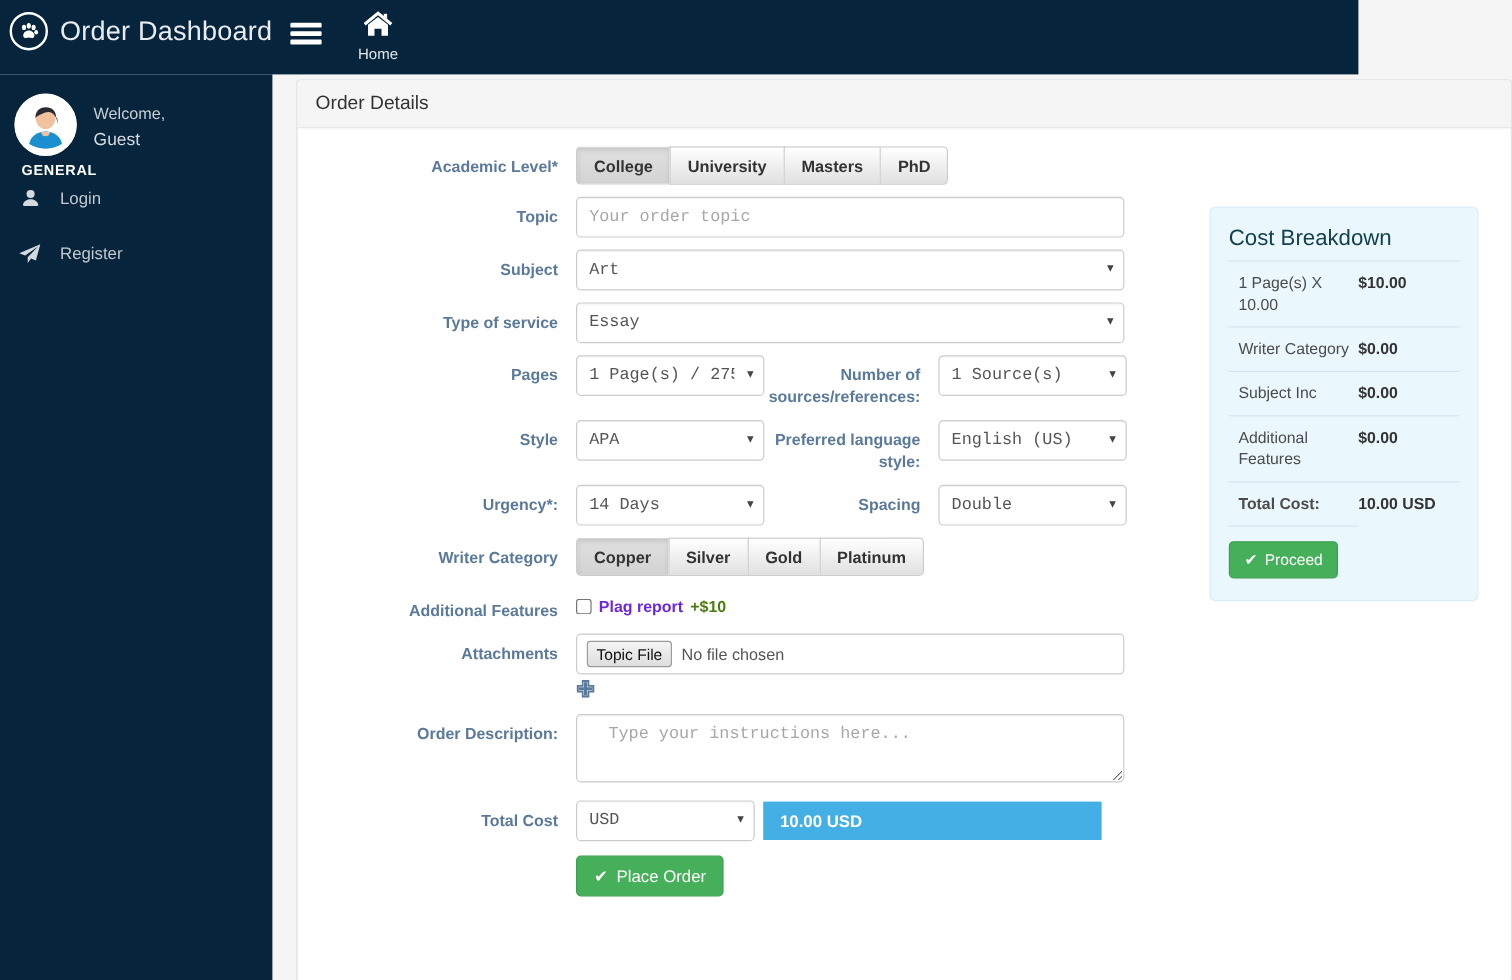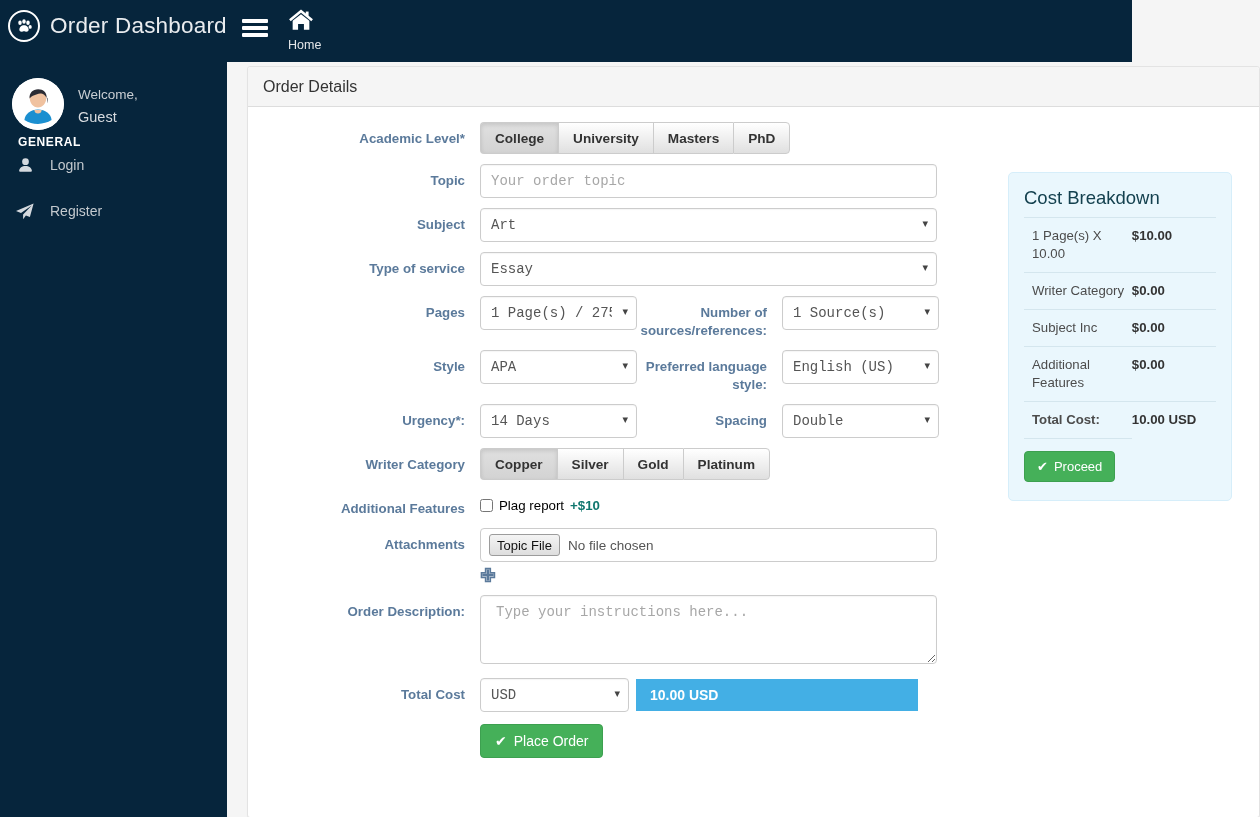--- a/index.html
+++ b/index.html
@@ -35,21 +35,21 @@
   }
   .hamburger {
     position: absolute; left: 242px; top: 17px;
     width: 26px; height: 22px; cursor: pointer;
     display: flex; flex-direction: column; justify-content: space-between;
     padding: 2px 0;
   }
   .hamburger span { display: block; height: 4px; background: #fff; border-radius: 1px; }
   .nav-home {
     position: absolute; left: 288px; top: 8px;
-    width: 54px; text-align: left; cursor: pointer; text-decoration: none;
+    width: 54px; text-align: center; cursor: pointer; text-decoration: none;
   }
   .nav-home .hico { display: block; height: 26px; line-height: 26px; }
   .nav-home .hlabel { display: block; color: #e3e6e8; font-size: 12.5px; margin-top: 4px; }
 
   
   .sidebar {
     position: absolute; top: 62px; left: 0;
     width: 227px; height: 755px;
     background: #06253c;
     z-index: 10;
@@ -137,42 +137,42 @@
     font-family: "Liberation Sans", sans-serif;
     cursor: pointer; display: inline-flex; align-items: center;
   }
   .btn-tog:first-child { border-radius: 4px 0 0 4px; }
   .btn-tog:last-child { border-right: 1px solid #cccccc; border-radius: 0 4px 4px 0; }
   .btn-tog.active { background: linear-gradient(to bottom,#e0e0e0,#d3d3d3); box-shadow: inset 0 2px 4px rgba(0,0,0,.12); }
 
   
   .chk-row { display: flex; align-items: center; gap: 6px; padding-top: 8px; }
   .chk-row input { margin: 0; }
-  .chk-lbl { color: #000000; font-size: 13.3px; font-weight: normal; }
-  .price-up { color: #0f766e; font-size: 13.3px; font-weight: bold; }
+  .chk-lbl { color: #6d28d9; font-size: 13.3px; font-weight: bold; }
+  .price-up { color: #4d7c0f; font-size: 13.3px; font-weight: bold; }
 
   
   .file-box {
     width: 457px; height: 34px; border: 1px solid #cccccc; border-radius: 4px;
     background: #fff; display: flex; align-items: center; padding: 0 8px;
   }
   .file-btn {
     height: 22px; padding: 0 7px;
     border: 1px solid #9c9c9c; border-radius: 3px;
     background: linear-gradient(to bottom,#f4f4f4,#dedede);
     font-family: "Liberation Sans", sans-serif;
     font-size: 13px; color: #111; cursor: pointer;
   }
   .file-name { margin-left: 8px; font-size: 13.5px; color: #555; }
   .plus-add {
     margin-top: 5px; color: #5b7a9b; font-size: 19px; font-weight: bold;
     cursor: pointer; line-height: 18px; width: 20px;
   }
 
-  textarea.form-control { width: 457px; height: 69px; resize: vertical; padding: 8px 15px; }
+  textarea.form-control { width: 457px; height: 57px; resize: vertical; padding: 8px 26px; }
 
   .cost-bar {
     width: 282px; height: 32px; background: #43afe5;
     display: flex; align-items: center; padding-left: 14px;
     color: #ffffff; font-size: 14px; font-weight: bold;
   }
 
   .btn-green {
     background: #45b059; border: 1px solid #3da050; border-radius: 4px;
     color: #ffffff; font-size: 14px; padding: 8px 14px;

